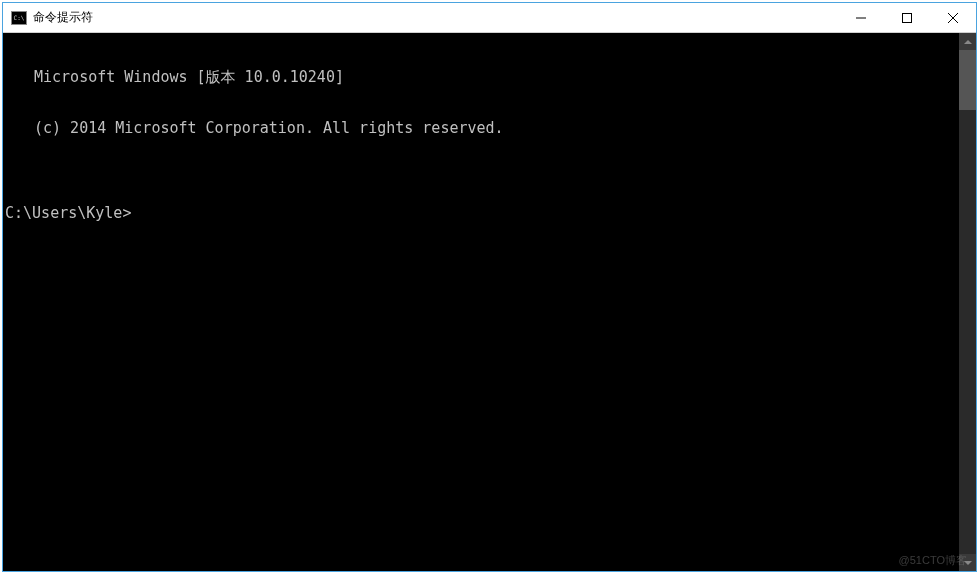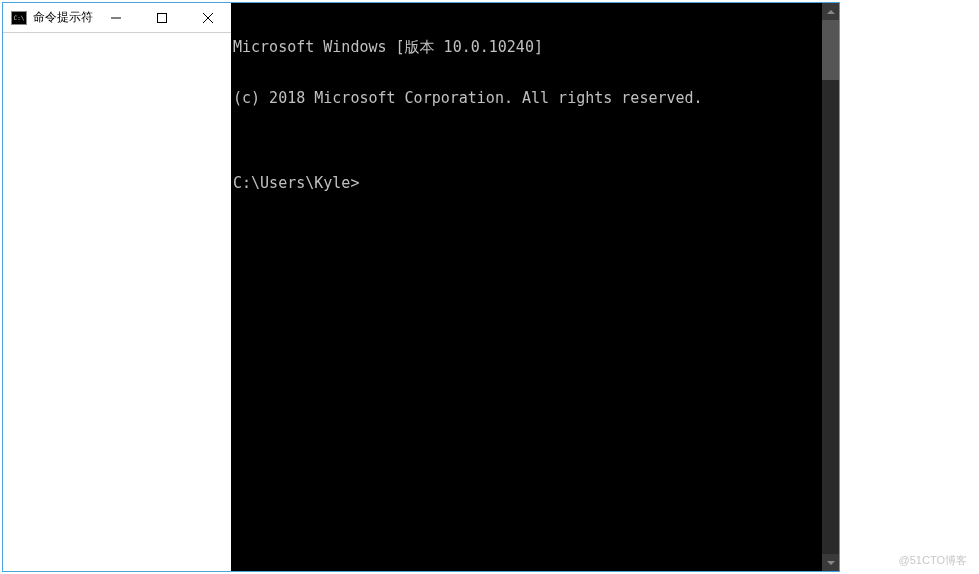--- a/index.html
+++ b/index.html
@@ -12,26 +12,26 @@
       height: 574px;
       background: #ffffff;
       font-family: "Segoe UI", Tahoma, sans-serif;
       position: relative;
       overflow: hidden;
     }
     .window {
       position: absolute;
       top: 2px;
       left: 2px;
-      width: 838px;
+      width: 975px;
       height: 570px;
       border: 1px solid #4aa3df;
       background: #ffffff;
       display: flex;
-      flex-direction: row;
+      flex-direction: column;
     }
     .titlebar {
       height: 30px;
       background: #ffffff;
       display: flex;
       align-items: center;
       border-bottom: 1px solid #d0d0d0;
       flex-shrink: 0;
     }
     .titlebar-icon {
@@ -87,20 +87,21 @@
       padding: 2px 0 0 2px;
       font-family: "NSimSun", "SimSun", "Consolas", monospace;
       font-size: 15px;
       line-height: 17px;
       color: #c0c0c0;
       white-space: pre;
       overflow: hidden;
     }
     .terminal-line {
       display: block;
+      margin-left: 29px;
     }
     .prompt-line {
       display: flex;
     }
     .scrollbar {
       width: 17px;
       background: #2a2a2a;
       position: relative;
       flex-shrink: 0;
     }
@@ -164,21 +165,21 @@
         <svg viewBox="0 0 10 10">
             <line x1="0" y1="0" x2="10" y2="10" stroke="#000" stroke-width="1"></line>
             <line x1="10" y1="0" x2="0" y2="10" stroke="#000" stroke-width="1"></line>
           </svg>
       </button>
     </div>
   </div>
   <div class="client-area">
     <div class="terminal">
       <span class="terminal-line">Microsoft Windows [版本 10.0.10240]</span>
-      <span class="terminal-line">(c) 2018 Microsoft Corporation. All rights reserved.</span>
+      <span class="terminal-line">(c) 2014 Microsoft Corporation. All rights reserved.</span>
       <span class="terminal-line"></span>
       <span class="prompt-line"><span>C:\Users\Kyle&gt;</span></span>
     </div>
     <div class="scrollbar">
       <div class="scroll-up">
           <div class="scroll-arrow"></div>
         </div>
       <div class="scroll-thumb"></div>
       <div class="scroll-down">
           <div class="scroll-arrow"></div>

